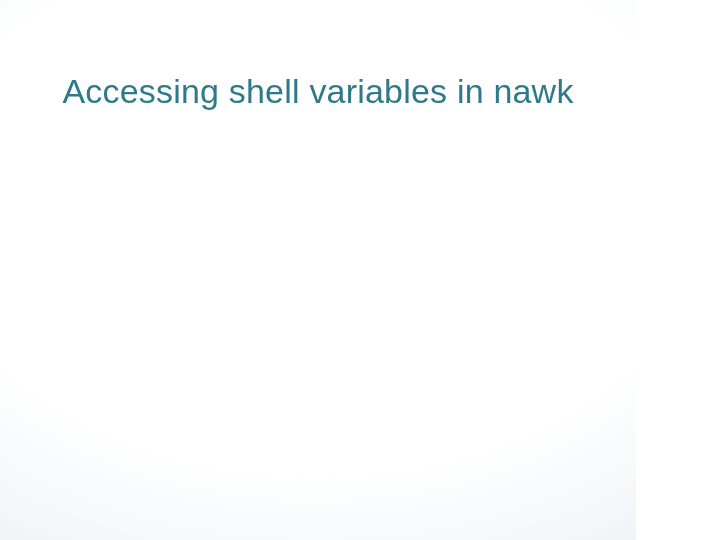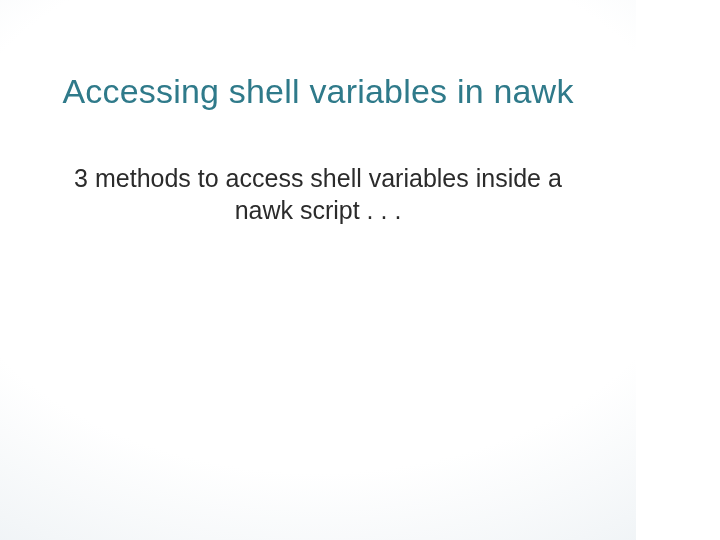--- a/index.html
+++ b/index.html
@@ -40,14 +40,13 @@
     font-weight: 400;
     color: #2b2b2b;
     line-height: 1.28;
   }
 </style>
 </head>
 <body>
 
 <div class="slide">
   <div class="title">Accessing shell variables in nawk</div>
-  <div class="body-text">3 methods to access shell variables inside a nawk script . . .</div>
 </div>
 
 </body></html>

